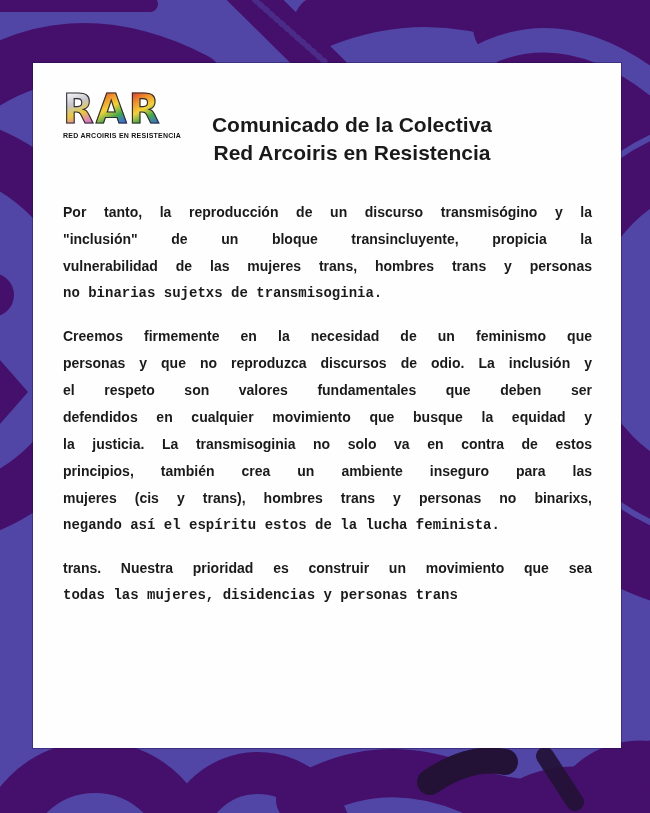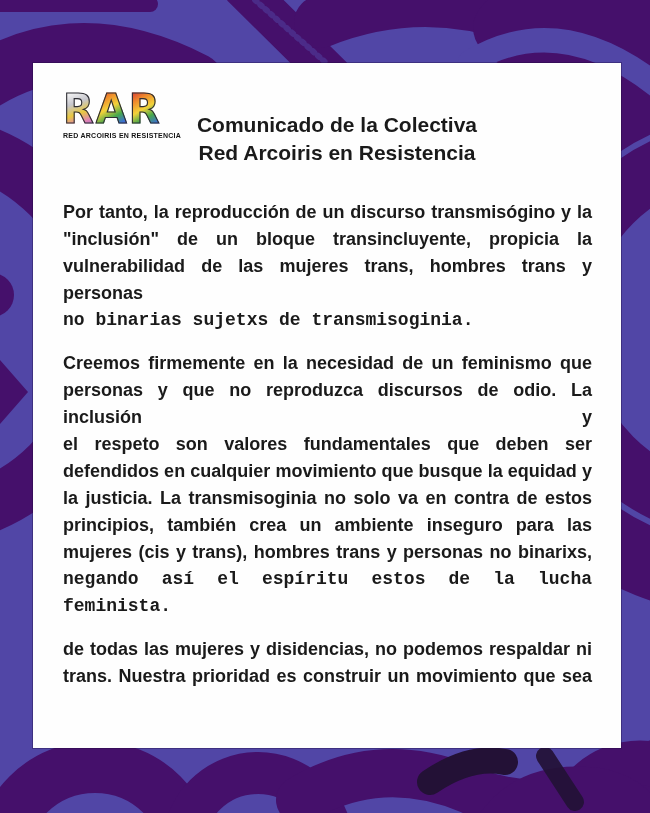--- a/index.html
+++ b/index.html
@@ -25,27 +25,27 @@
     -webkit-background-clip:text;background-clip:text;color:transparent;
   }
   .glyph-r1{background-image:linear-gradient(160deg,#fdfdfd 8%,#c6c6cc 36%,#e9c93f 58%,#e080b8 78%,#7468c0 96%);}
   .glyph-a{background-image:linear-gradient(150deg,#d93a35 5%,#ef8b2b 25%,#f3d23a 45%,#47a84b 65%,#3b6fd6 82%,#6d46a8 97%);}
   .glyph-r2{background-image:linear-gradient(150deg,#d93a35 8%,#ef8b2b 28%,#f3d23a 48%,#47a84b 66%,#3b6fd6 84%,#5c3d9e 98%);}
   .logo-tagline{
     margin-top:3px;font-size:7px;font-weight:bold;letter-spacing:.25px;
     color:#141414;white-space:nowrap;
   }
   .title{
-    position:absolute;left:40px;width:528px;top:48px;
+    position:absolute;left:55px;width:528px;top:48px;
     text-align:center;font-size:21px;font-weight:bold;line-height:28px;
     color:var(--text-color,#161616);
   }
   .body-text{
     position:absolute;left:30px;width:529px;top:136px;
-    font-size:18px;font-weight:bold;line-height:27px;
+    font-size:14px;font-weight:bold;line-height:27px;
     color:var(--text-color,#1c1c1c);
   }
   .para{margin:0 0 16px 0;}
   .tline{text-align:justify;text-align-last:justify;}
   .tline.last{text-align-last:left;font-family:Liberation Mono, monospace;}
 </style>
 </head>
 <body>
 
 <svg class="bg-svg" width="650" height="813" viewBox="0 0 650 813">
@@ -111,18 +111,18 @@
         <div class="tline">Creemos firmemente en la necesidad de un feminismo que</div>
         <div class="tline">personas y que no reproduzca discursos de odio. La inclusión y</div>
         <div class="tline">el respeto son valores fundamentales que deben ser</div>
         <div class="tline">defendidos en cualquier movimiento que busque la equidad y</div>
         <div class="tline">la justicia. La transmisoginia no solo va en contra de estos</div>
         <div class="tline">principios, también crea un ambiente inseguro para las</div>
         <div class="tline">mujeres (cis y trans), hombres trans y personas no binarixs,</div>
         <div class="tline last">negando así el espíritu estos de la lucha feminista.</div>
       </div>
       <div class="para">
-        <div class="tline">de todas las mujeres y disidencias, no podemos respaldar ni</div>
         <div class="tline">trans. Nuestra prioridad es construir un movimiento que sea</div>
+        <div class="tline last">todas las mujeres, disidencias y personas trans</div>
       </div>
     </div>
 
 </div>
 
 </body></html>

